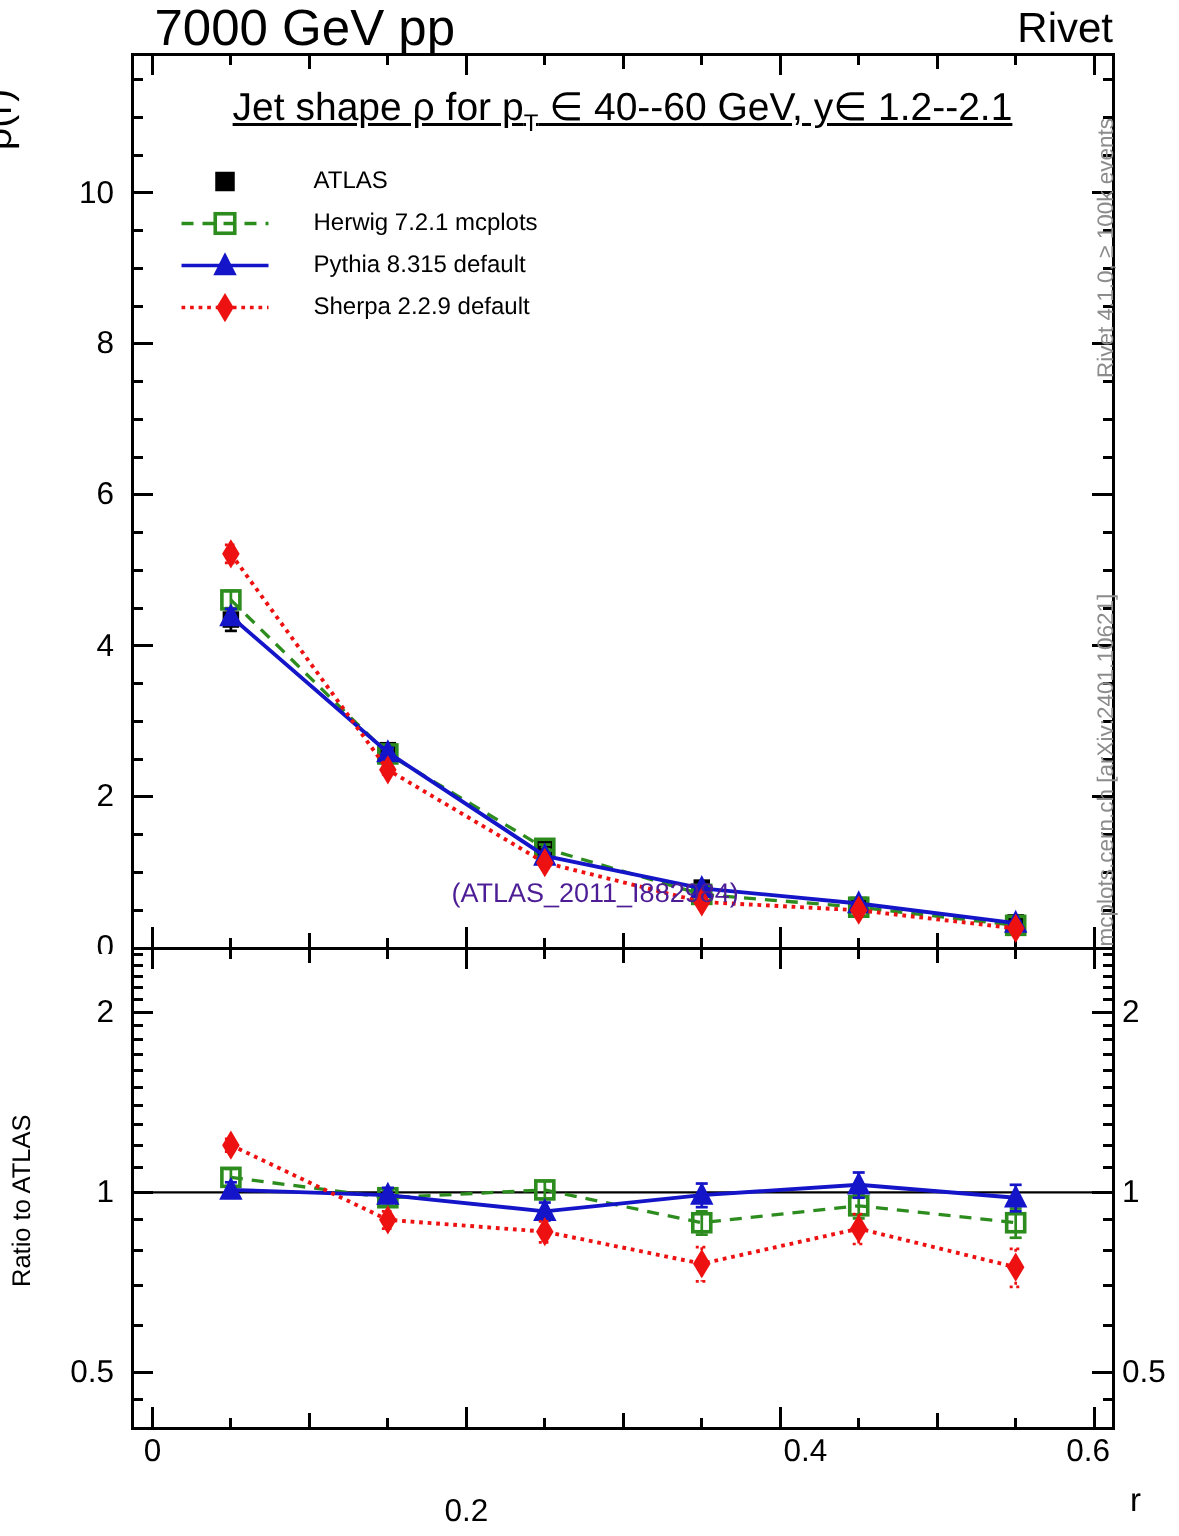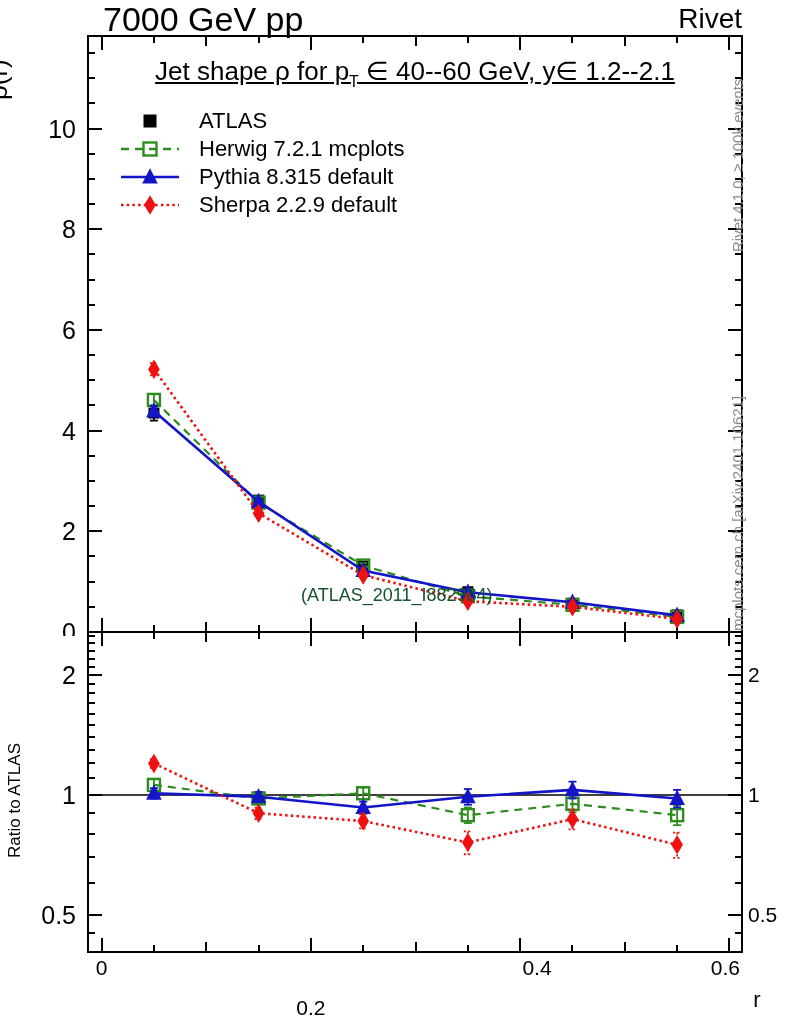--- a/index.html
+++ b/index.html
@@ -9,28 +9,28 @@
   .hdr-left{position:absolute;left:103px;top:4px;font-size:34px;line-height:30px;}
   .hdr-right{position:absolute;left:500px;top:4px;width:242px;text-align:right;font-size:28px;line-height:30px;}
   .title{position:absolute;left:88px;top:55px;width:654px;text-align:center;font-size:26px;line-height:32px;white-space:nowrap;text-decoration:underline;}
   .title .sub{font-size:16px;vertical-align:-7px;}
   .vrot{position:absolute;transform-origin:0 100%;transform:rotate(-90deg);white-space:nowrap;}
   .main-ylabel{left:12px;top:72px;font-size:26px;line-height:28px;}
   .ratio-ylabel{left:24px;top:840px;font-size:17px;line-height:18px;}
   .vnote{color:#8c8c8c;font-size:15px;line-height:16px;}
   .note-top{left:746px;top:236px;}
   .note-bottom{left:746px;top:615px;}
-  .watermark{position:absolute;left:301px;top:584px;font-size:18px;line-height:22px;color:#14532d;white-space:nowrap;}
+  .watermark{position:absolute;left:301px;top:584px;font-size:18px;line-height:22px;color:#4c1d95;white-space:nowrap;}
   .legend{position:absolute;left:118px;top:107px;}
   .legend-row{display:flex;align-items:center;height:28px;}
-  .legend-label{font-size:22px;line-height:22px;margin-left:17px;white-space:nowrap;}
+  .legend-label{font-size:16px;line-height:22px;margin-left:27px;white-space:nowrap;}
   .ylabels-main{position:absolute;left:0;top:0;width:76px;height:636px;overflow:hidden;}
   .ylabels-ratio-l{position:absolute;left:0;top:636px;width:76px;height:330px;}
   .ylabels-ratio-r{position:absolute;left:748px;top:636px;width:38px;height:330px;}
-  .ytick{position:absolute;right:0;width:76px;text-align:right;font-size:25px;line-height:22px;}
+  .ytick{position:absolute;right:0;width:76px;text-align:right;font-size:21px;line-height:22px;}
   .ytick-r{position:absolute;left:0;width:38px;text-align:left;font-size:21px;line-height:22px;}
   .xlabels{position:absolute;left:0;top:956px;width:786px;height:26px;}
   .xtick{position:absolute;width:60px;text-align:center;font-size:21px;line-height:23px;}
   .xlabel{position:absolute;left:742px;top:988px;width:30px;text-align:center;font-size:22px;line-height:24px;}
 </style>
 </head>
 <body>
 
 <div class="page">
   <svg id="chart" width="786" height="1024">

